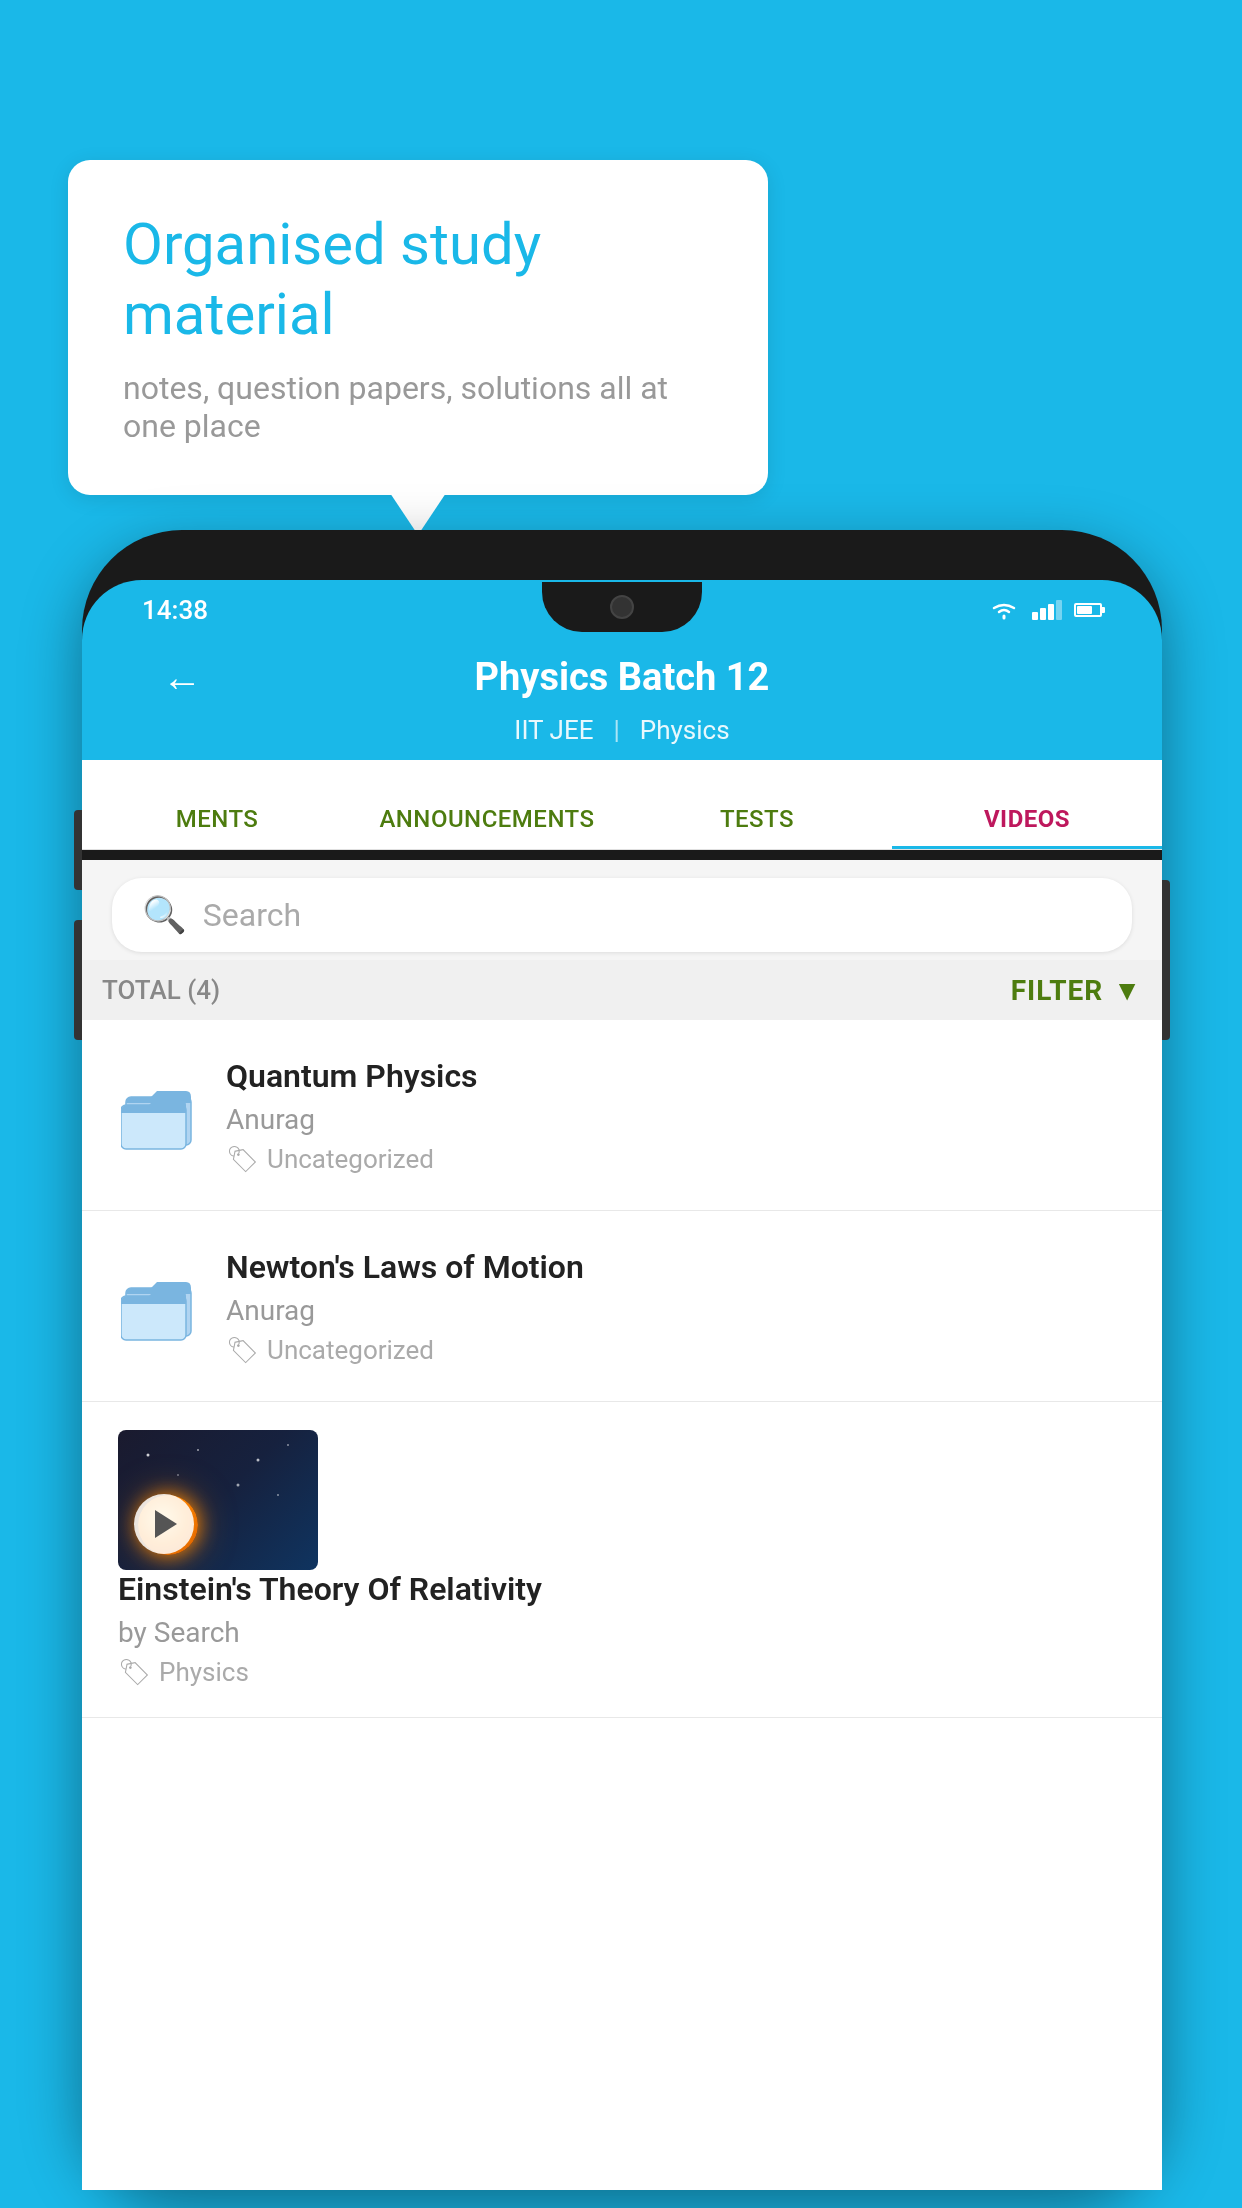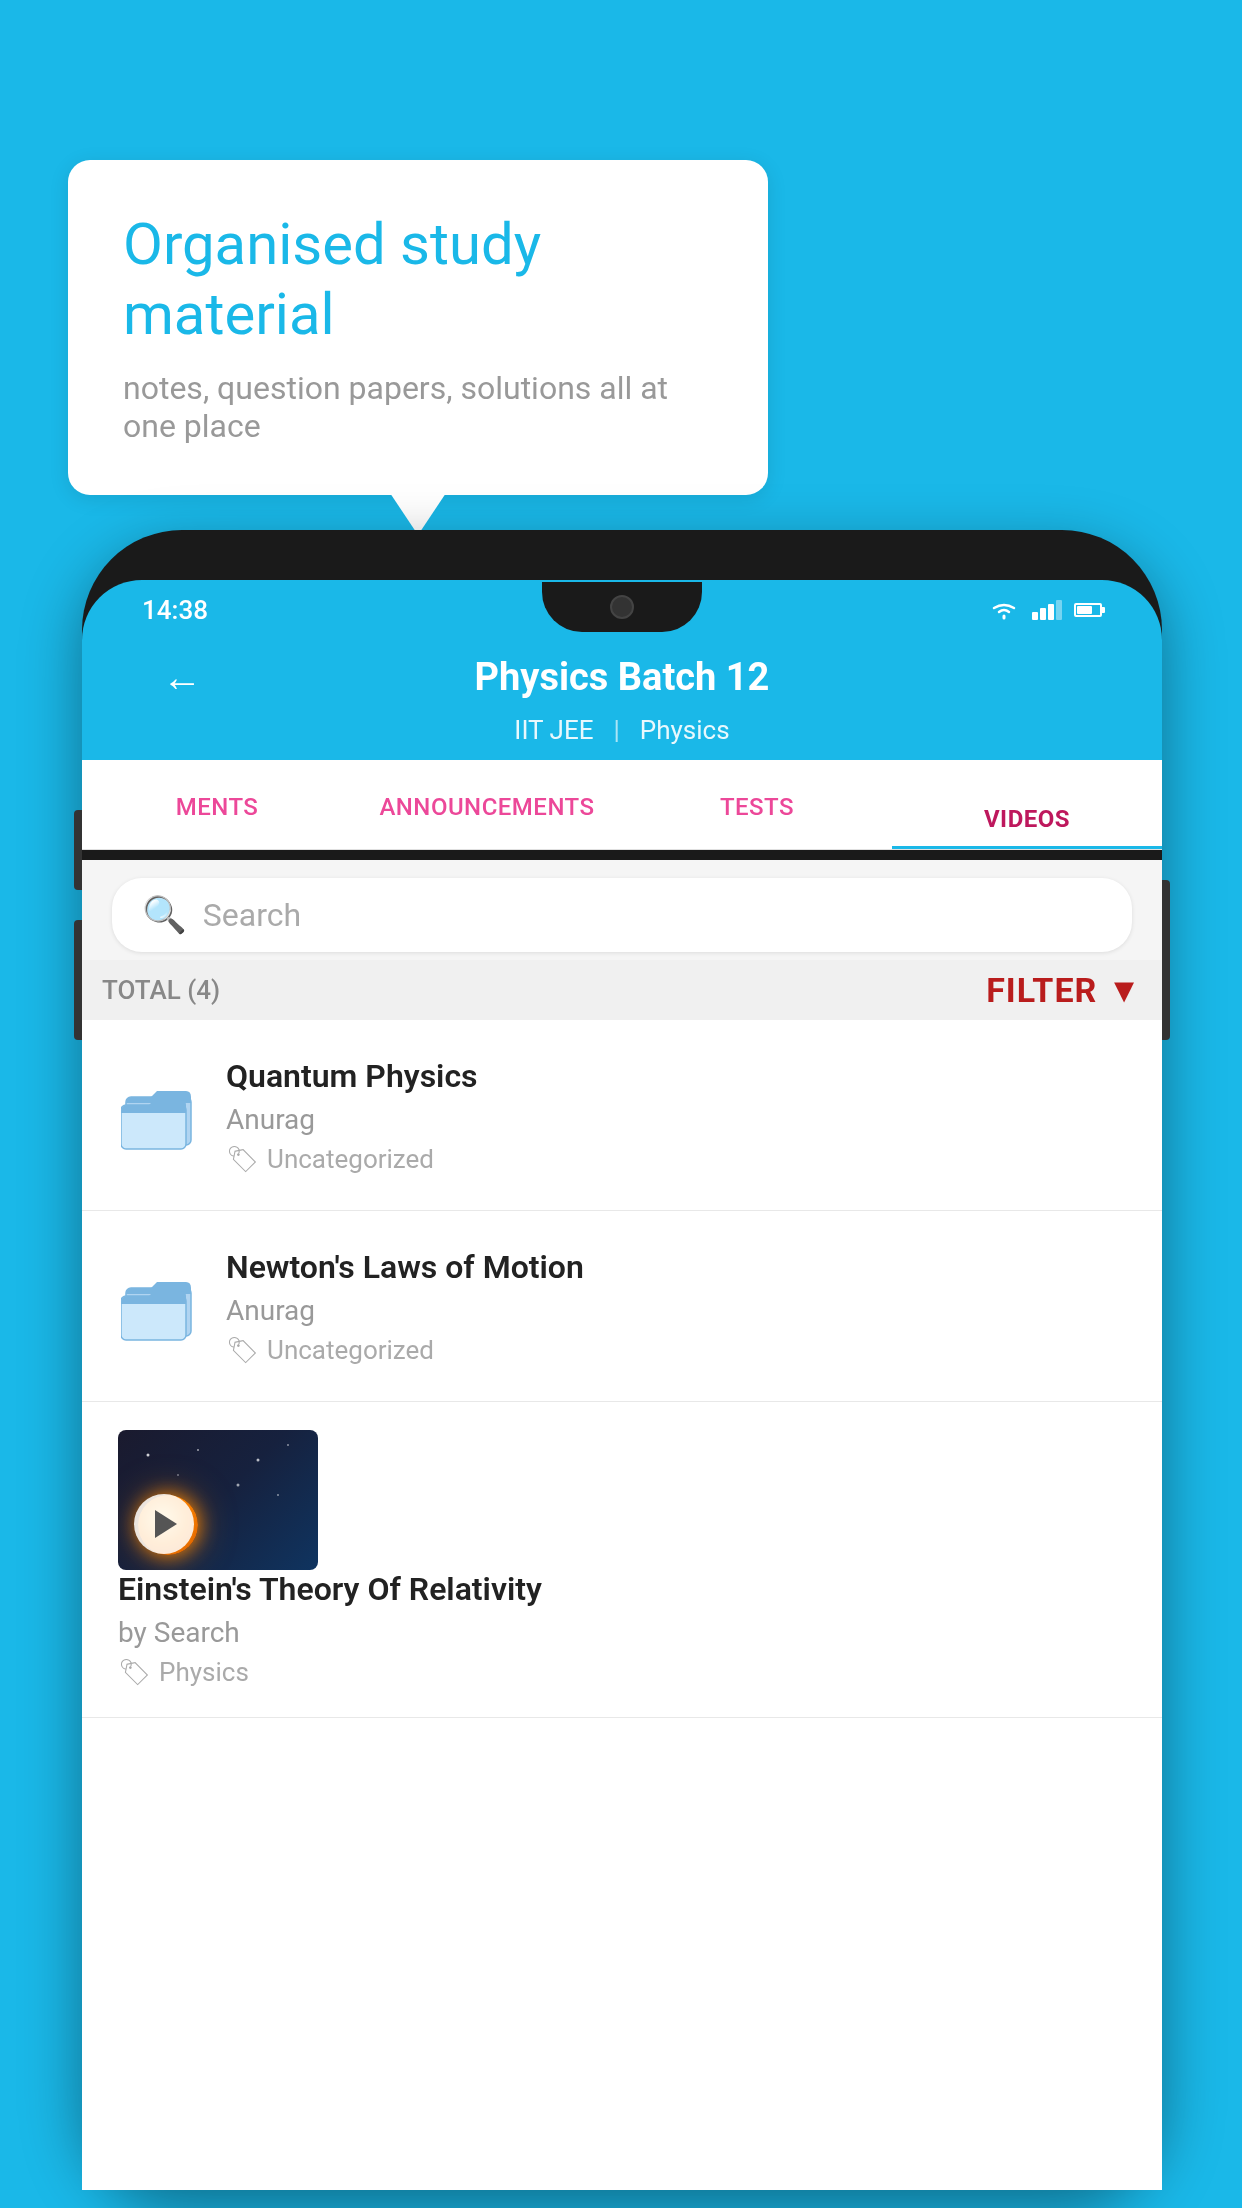--- a/index.html
+++ b/index.html
@@ -159,23 +159,23 @@
       right: 0;
       background: white;
       height: 90px;
       display: flex;
       align-items: flex-end;
       border-bottom: 1px solid #e0e0e0;
     }
     .tab-item {
       flex: 1;
       text-align: center;
-      padding-bottom: 28px;
+      padding-bottom: 16px;
       font-size: 24px;
-      color: #ec4899;
+      color: #4d7c0f;
       font-weight: 500;
       letter-spacing: 0.5px;
     }
     .tab-item.active {
       color: #be185d;
       border-bottom: 3px solid #1ab8e8;
       padding-bottom: 13px;
       font-weight: 700;
     }
 
@@ -222,22 +222,22 @@
     .total-text {
       font-size: 26px;
       color: #888;
       font-weight: 500;
     }
     .filter-btn {
       margin-left: auto;
       display: flex;
       align-items: flex-start;
       gap: 10px;
-      color: #b91c1c;
-      font-size: 34px;
+      color: #4d7c0f;
+      font-size: 28px;
       font-weight: 700;
       letter-spacing: 1px;
     }
 
     
     .video-list {
       position: absolute;
       top: 490px;
       left: 0;
       right: 0;

